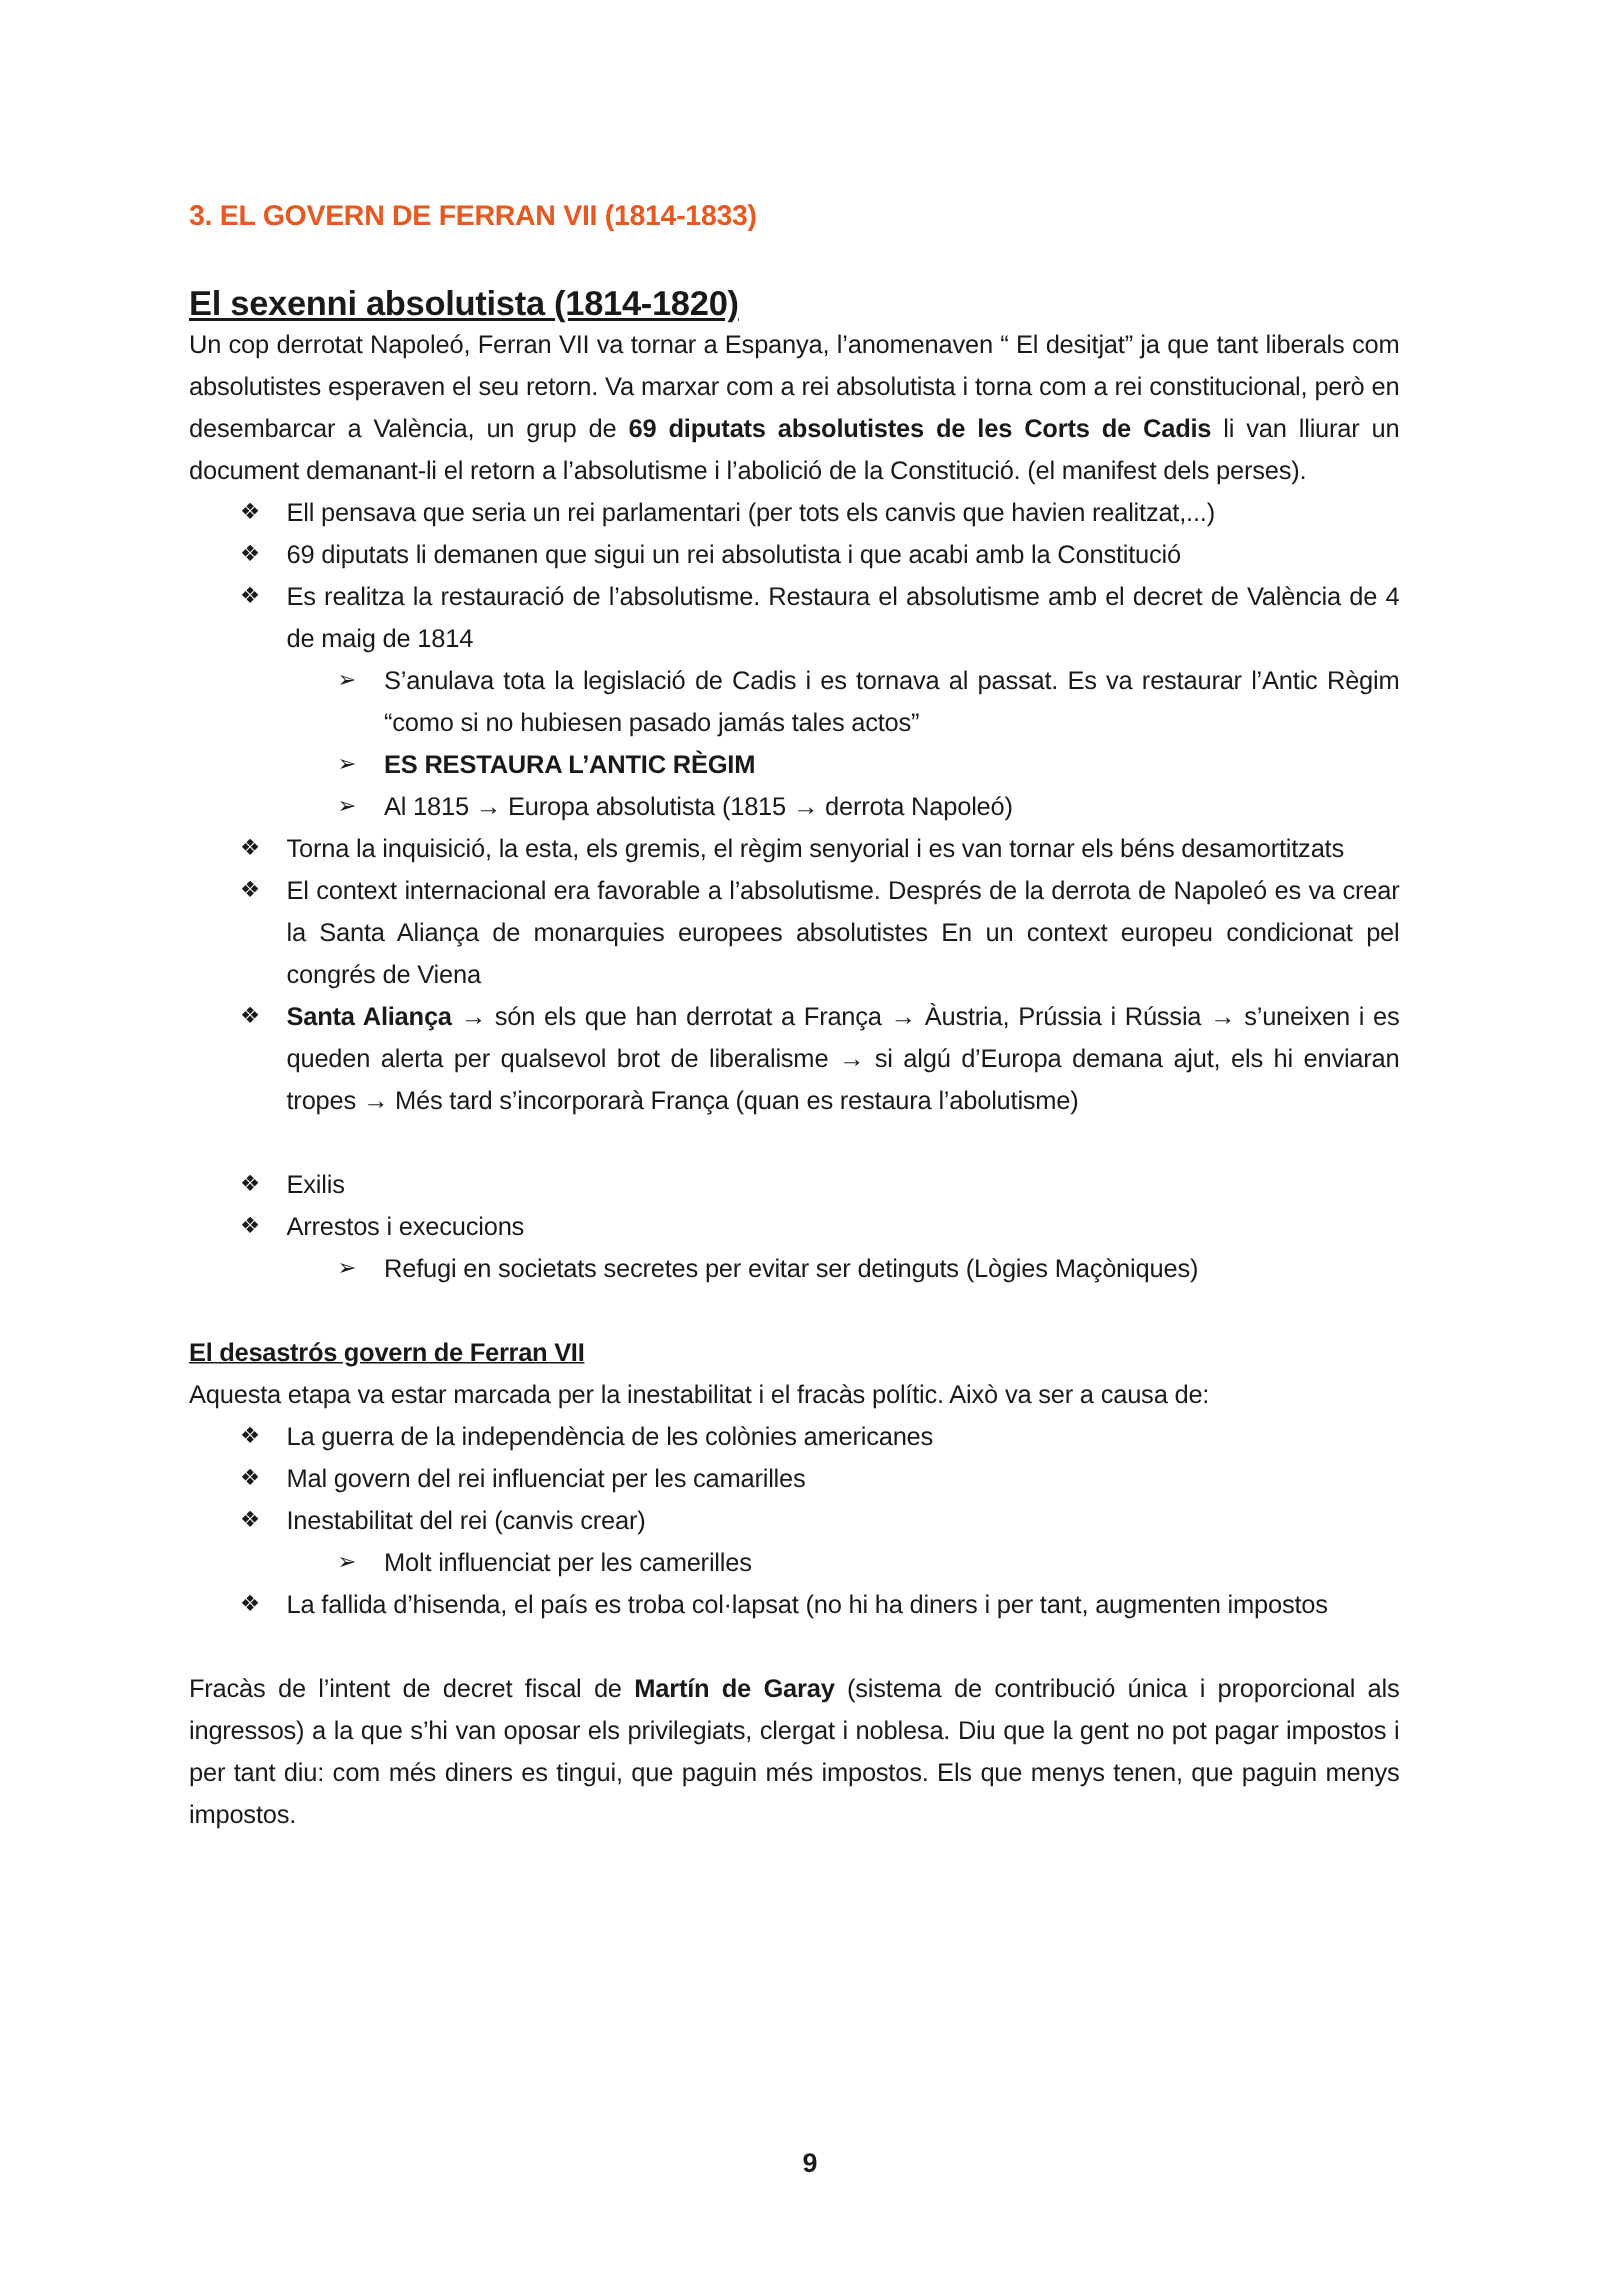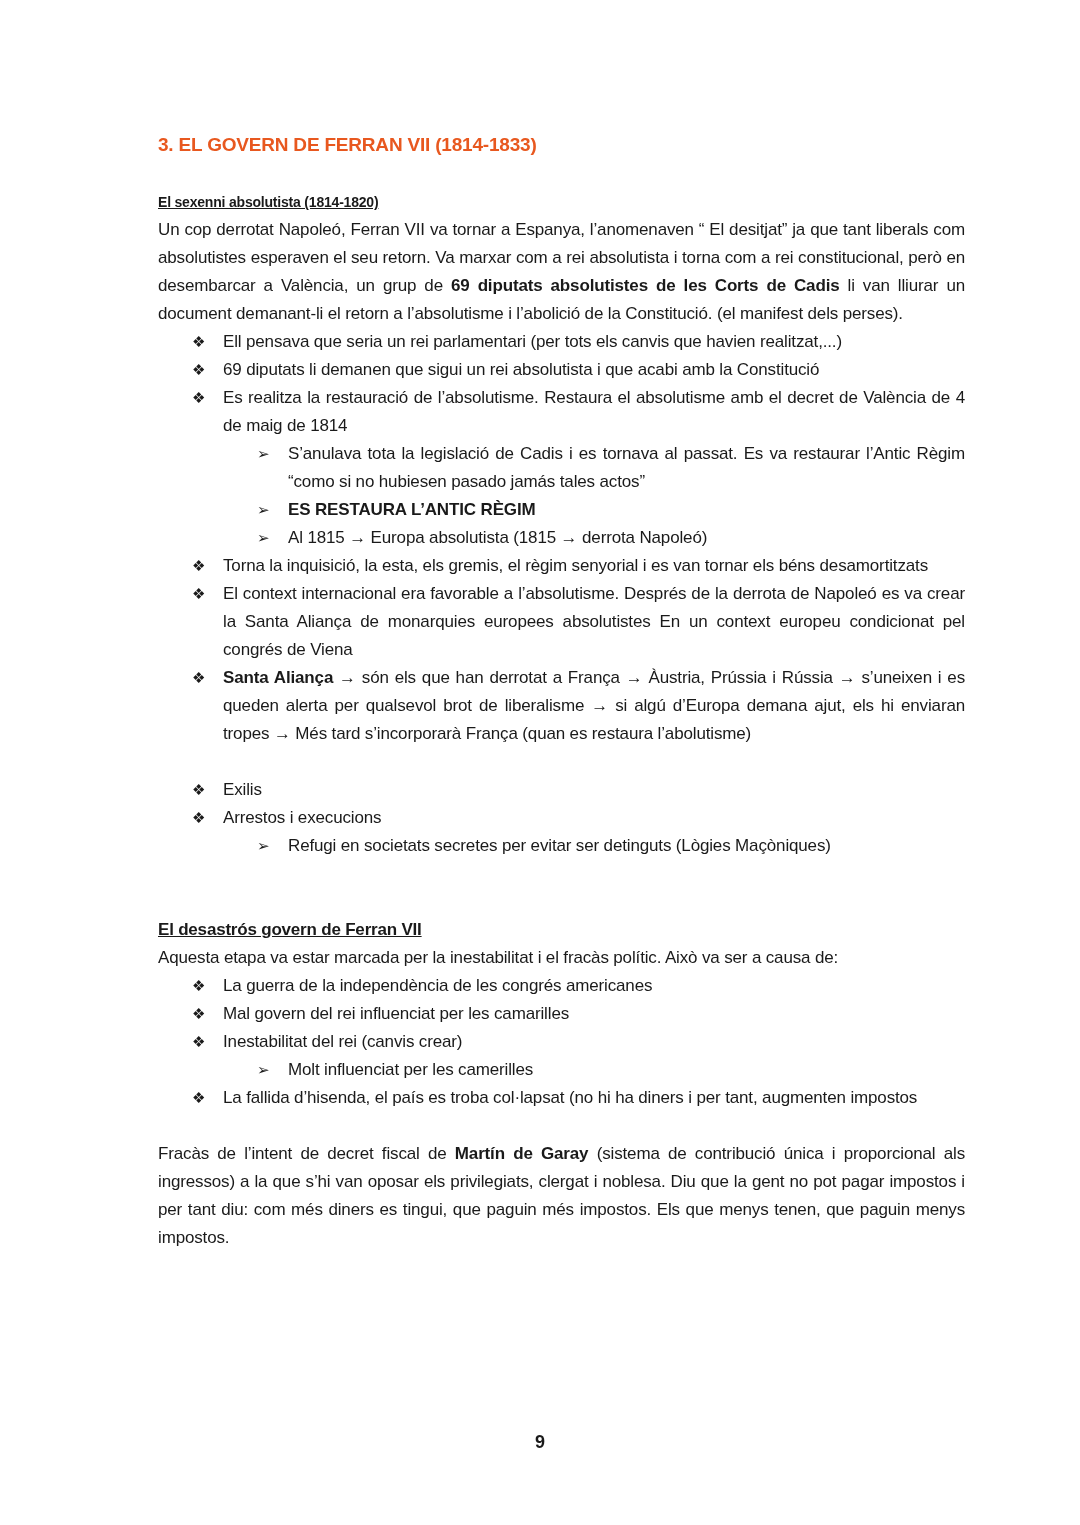--- a/index.html
+++ b/index.html
@@ -10,21 +10,21 @@
     body {
       width: 1080px;
       height: 1525px;
       position: relative;
       font-family: "Liberation Sans", sans-serif;
       color: #1a1a1a;
       overflow: hidden;
     }
     .page {
       position: absolute;
-      left: 158px;
+      left: 126px;
       top: 131px;
       width: 807px;
       font-size: 17px;
       line-height: 28px;
     }
     .title {
       color: #e8581f;
       font-weight: bold;
       font-size: 19px;
       line-height: 28px;
@@ -87,21 +87,21 @@
       font-size: 18px;
     }
   </style>
 </head>
 <body>
 
 <div class="page">
 
   <h1 class="title">3. EL GOVERN DE FERRAN VII (1814-1833)</h1>
 
-  <h2 class="subheading" style="font-size:14px;line-height:28px;">El sexenni absolutista (1814-1820)</h2>
+  <h2 class="subheading" style="font-size:23px;line-height:28px;">El sexenni absolutista (1814-1820)</h2>
 
   <p><span>Un cop derrotat Napoleó, Ferran VII va tornar a Espanya, l’anomenaven “ El desitjat” ja que tant liberals com absolutistes esperaven el seu retorn. Va marxar com a rei absolutista i torna com a rei constitucional, però en desembarcar a València, un grup de </span><b>69 diputats absolutistes de les Corts de Cadis</b><span> li van lliurar un document demanant-li el retorn a l’absolutisme i l’abolició de la Constitució. (el manifest dels perses).</span></p>
 
   <ul class="lvl1">
     <li><span class="bullet">❖</span><span>Ell pensava que seria un rei parlamentari (per tots els canvis que havien realitzat,...)</span></li>
     <li><span class="bullet">❖</span><span>69 diputats li demanen que sigui un rei absolutista i que acabi amb la Constitució</span></li>
     <li><span class="bullet">❖</span><span>Es realitza la restauració de l’absolutisme. Restaura el absolutisme amb el decret de València de 4 de maig de 1814</span>
       <ul class="lvl2">
         <li><span class="bullet">➢</span><span>S’anulava tota la legislació de Cadis i es tornava al passat. Es va restaurar l’Antic Règim “como si no hubiesen pasado jamás tales actos”</span></li>
         <li><span class="bullet">➢</span><b>ES RESTAURA L’ANTIC RÈGIM</b></li>
@@ -119,24 +119,24 @@
     <li><span class="bullet">❖</span><span>Exilis</span></li>
     <li><span class="bullet">❖</span><span>Arrestos i execucions</span>
       <ul class="lvl2">
         <li><span class="bullet">➢</span><span>Refugi en societats secretes per evitar ser detinguts (Lògies Maçòniques)</span></li>
       </ul>
     </li>
   </ul>
 
   <div class="blank"></div>
 
-  <h2 class="subheading" style="font-size:17px;line-height:28px;margin-top:28px;">El desastrós govern de Ferran VII</h2>
+  <h2 class="subheading" style="font-size:17px;line-height:28px;">El desastrós govern de Ferran VII</h2>
   <p>Aquesta etapa va estar marcada per la inestabilitat i el fracàs polític. Això va ser a causa de:</p>
   <ul class="lvl1">
-    <li><span class="bullet">❖</span><span>La guerra de la independència de les congrés americanes</span></li>
+    <li><span class="bullet">❖</span><span>La guerra de la independència de les colònies americanes</span></li>
     <li><span class="bullet">❖</span><span>Mal govern del rei influenciat per les camarilles</span></li>
     <li><span class="bullet">❖</span><span>Inestabilitat del rei (canvis crear)</span>
       <ul class="lvl2">
         <li><span class="bullet">➢</span><span>Molt influenciat per les camerilles</span></li>
       </ul>
     </li>
     <li><span class="bullet">❖</span><span>La fallida d’hisenda, el país es troba col·lapsat (no hi ha diners i per tant, augmenten impostos</span></li>
   </ul>
 
   <div class="blank"></div>

